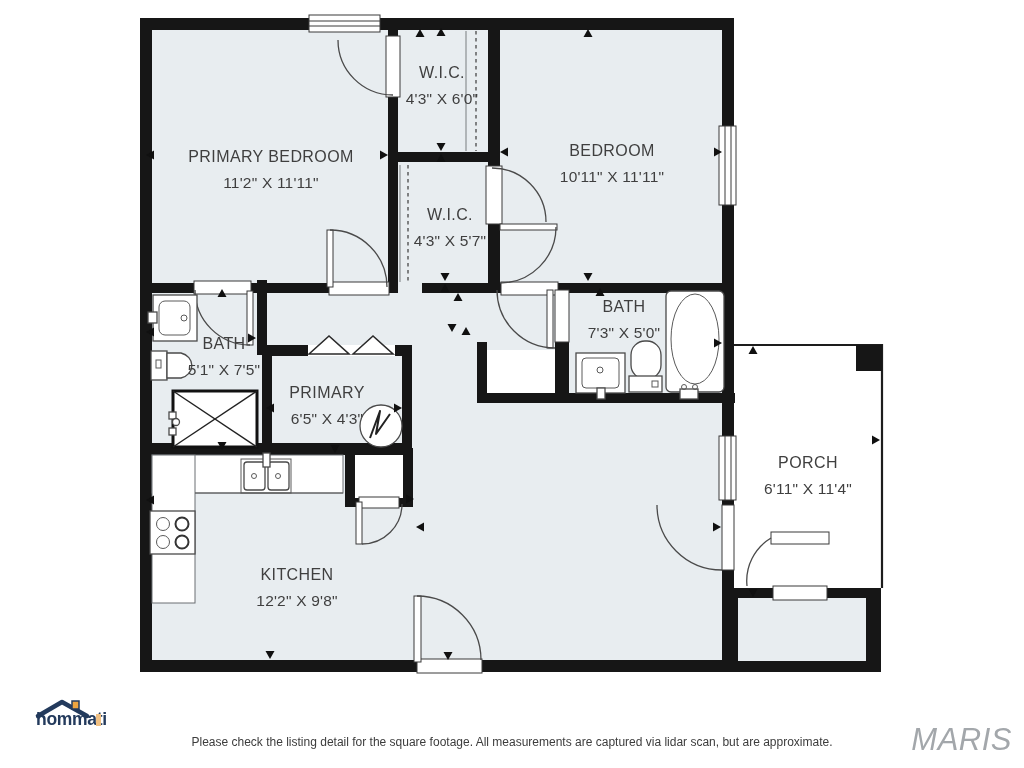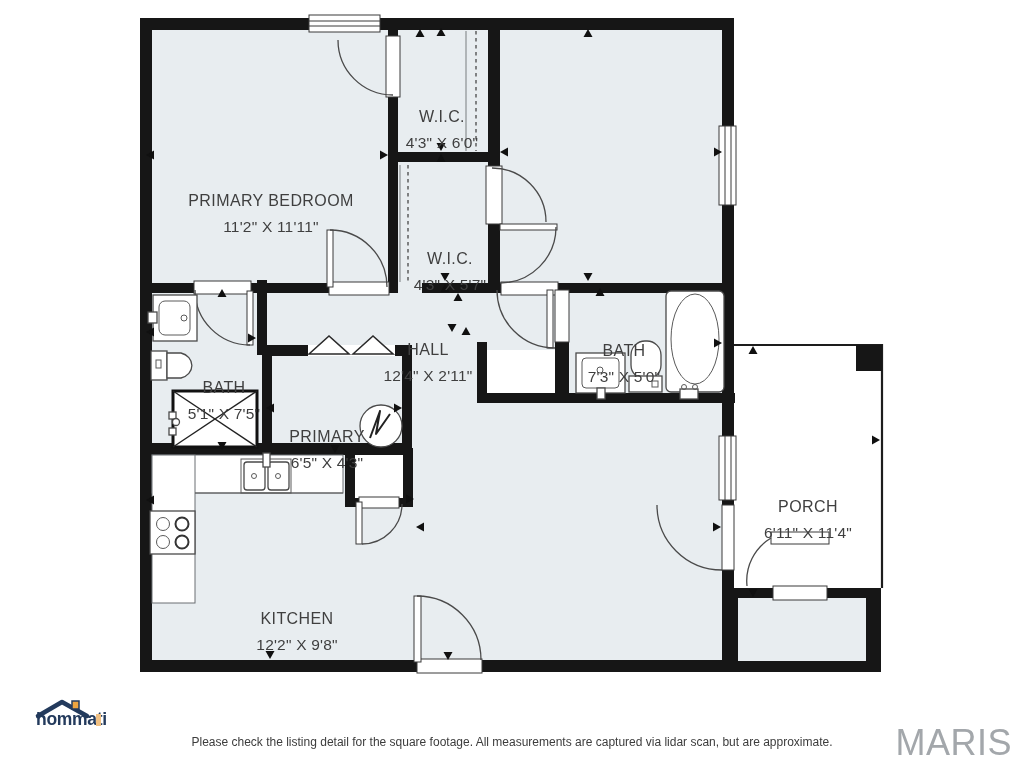--- a/index.html
+++ b/index.html
@@ -23,26 +23,26 @@
   .showerbox{fill:#ffffff;stroke:#111;stroke-width:3;}
   .xline{stroke:#222;stroke-width:1.4;}
   .rod{stroke:#8a8f92;stroke-width:1.2;}
   .roddash{stroke:#3a3a3a;stroke-width:1.2;stroke-dasharray:3.5,3.5;}
   .marker{fill:#101010;}
   .porchline{fill:none;stroke:#1d1d1d;stroke-width:2.2;}
   .bifold{fill:#ffffff;stroke:#2a2a2a;stroke-width:1.6;}
   .winline{stroke:#3a3a3a;stroke-width:1;}
   .lbl{position:absolute;transform:translateX(-50%);text-align:center;color:var(--label);
        white-space:nowrap;line-height:26px;}
-  .lbl .nm{font-size:16px;letter-spacing:.4px;display:block;margin-top:44px;}
+  .lbl .nm{font-size:16px;letter-spacing:.4px;display:block;}
   .lbl .dm{font-size:15.5px;letter-spacing:.2px;display:block;}
   .disclaimer{position:absolute;left:50%;transform:translateX(-50%);top:735px;
        font-size:12px;color:#3c3c3c;white-space:nowrap;}
-  .maris{position:absolute;right:12px;top:722px;font-size:36px;color:var(--maris);
-       letter-spacing:.5px;}
+  .maris{position:absolute;right:12px;top:722px;font-size:31px;color:var(--maris);
+       letter-spacing:.5px;font-style:italic;}
   .logo{position:absolute;left:34px;top:698px;width:90px;height:34px;}
   .logo-text{font-weight:bold;font-size:17.5px;fill:var(--logo_navy);
        font-family:"Liberation Sans",sans-serif;letter-spacing:-0.3px;}
 </style>
 </head>
 <body>
 
 <div class="stage">
 
 <svg width="1024" height="768" viewBox="0 0 1024 768">
@@ -281,27 +281,27 @@
 </svg>
 
 <div class="lbl" style="left:271px;top:144px">
   <span class="nm">PRIMARY BEDROOM</span>
   <span class="dm">11'2" X 11'11"</span>
 </div>
 <div class="lbl" style="left:442px;top:60px">
   <span class="nm">W.I.C.</span>
   <span class="dm">4'3" X 6'0"</span>
 </div>
+<div class="lbl" style="left:612px;top:138px">
+  <span class="nm">BEDROOM</span>
+  <span class="dm">10'11" X 11'11"</span>
+</div>
 <div class="lbl" style="left:450px;top:202px">
   <span class="nm">W.I.C.</span>
   <span class="dm">4'3" X 5'7"</span>
-</div>
-<div class="lbl" style="left:428px;top:293px">
-  <span class="nm">HALL</span>
-  <span class="dm">12'4" X 2'11"</span>
 </div>
 <div class="lbl" style="left:224px;top:331px">
   <span class="nm">BATH</span>
   <span class="dm">5'1" X 7'5"</span>
 </div>
 <div class="lbl" style="left:624px;top:294px">
   <span class="nm">BATH</span>
   <span class="dm">7'3" X 5'0"</span>
 </div>
 <div class="lbl" style="left:327px;top:380px">

